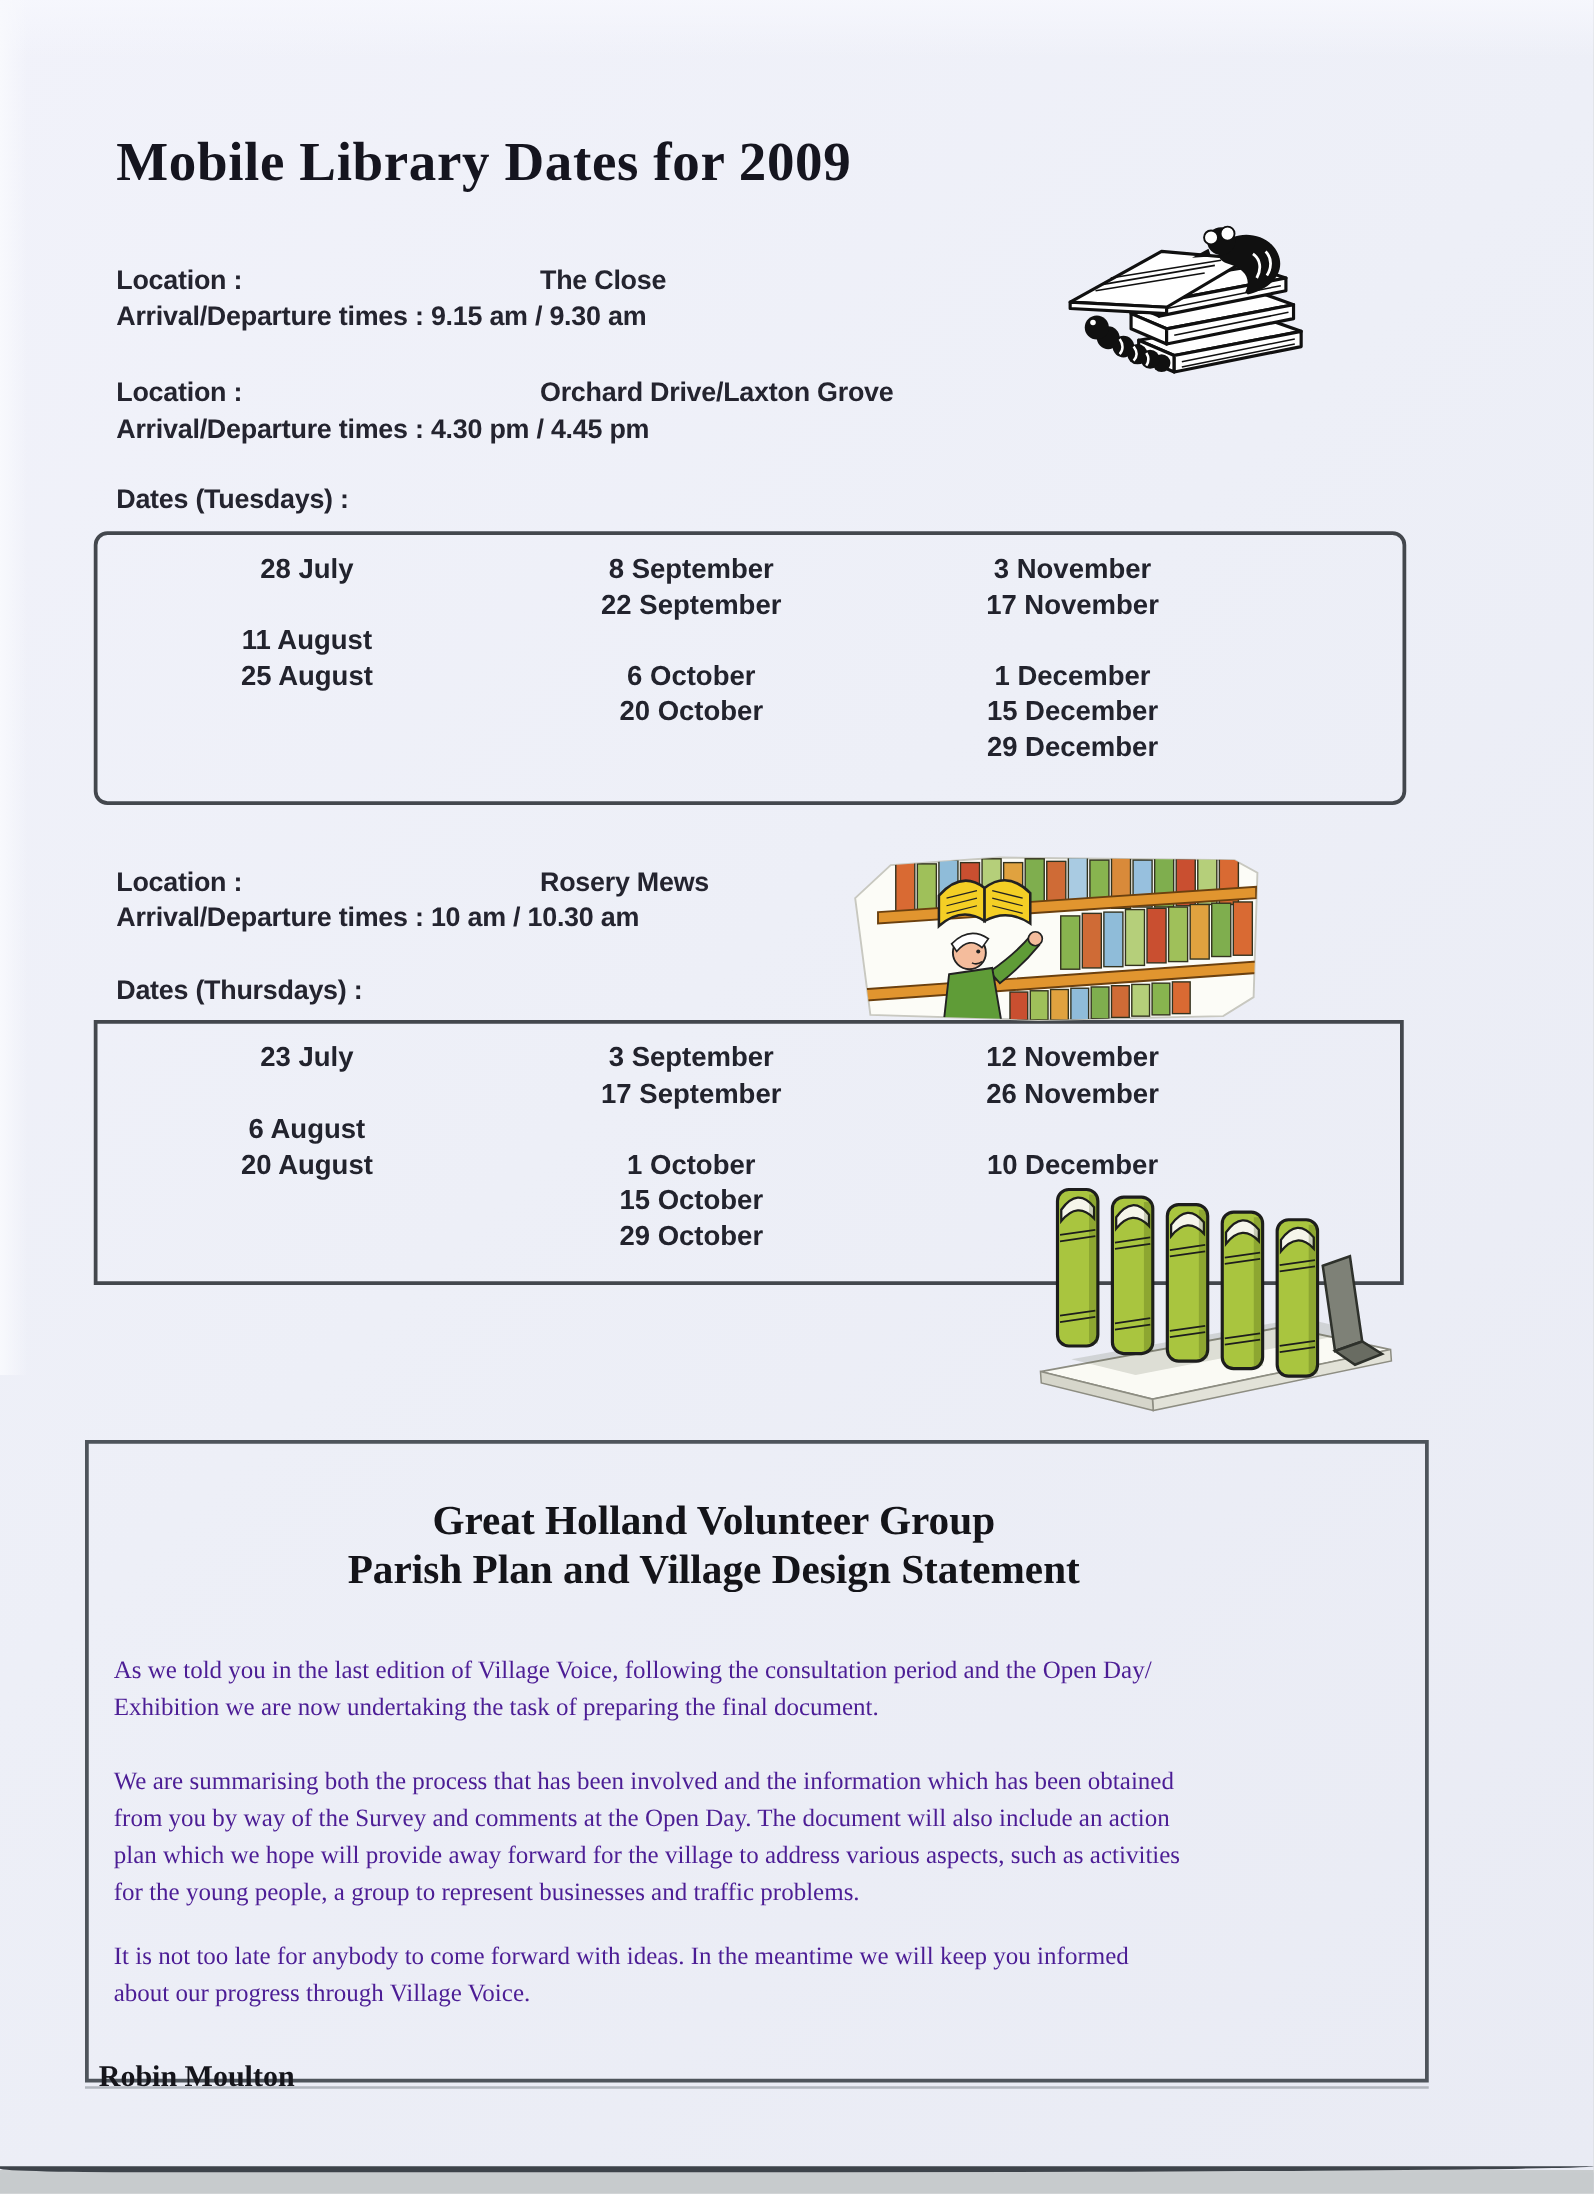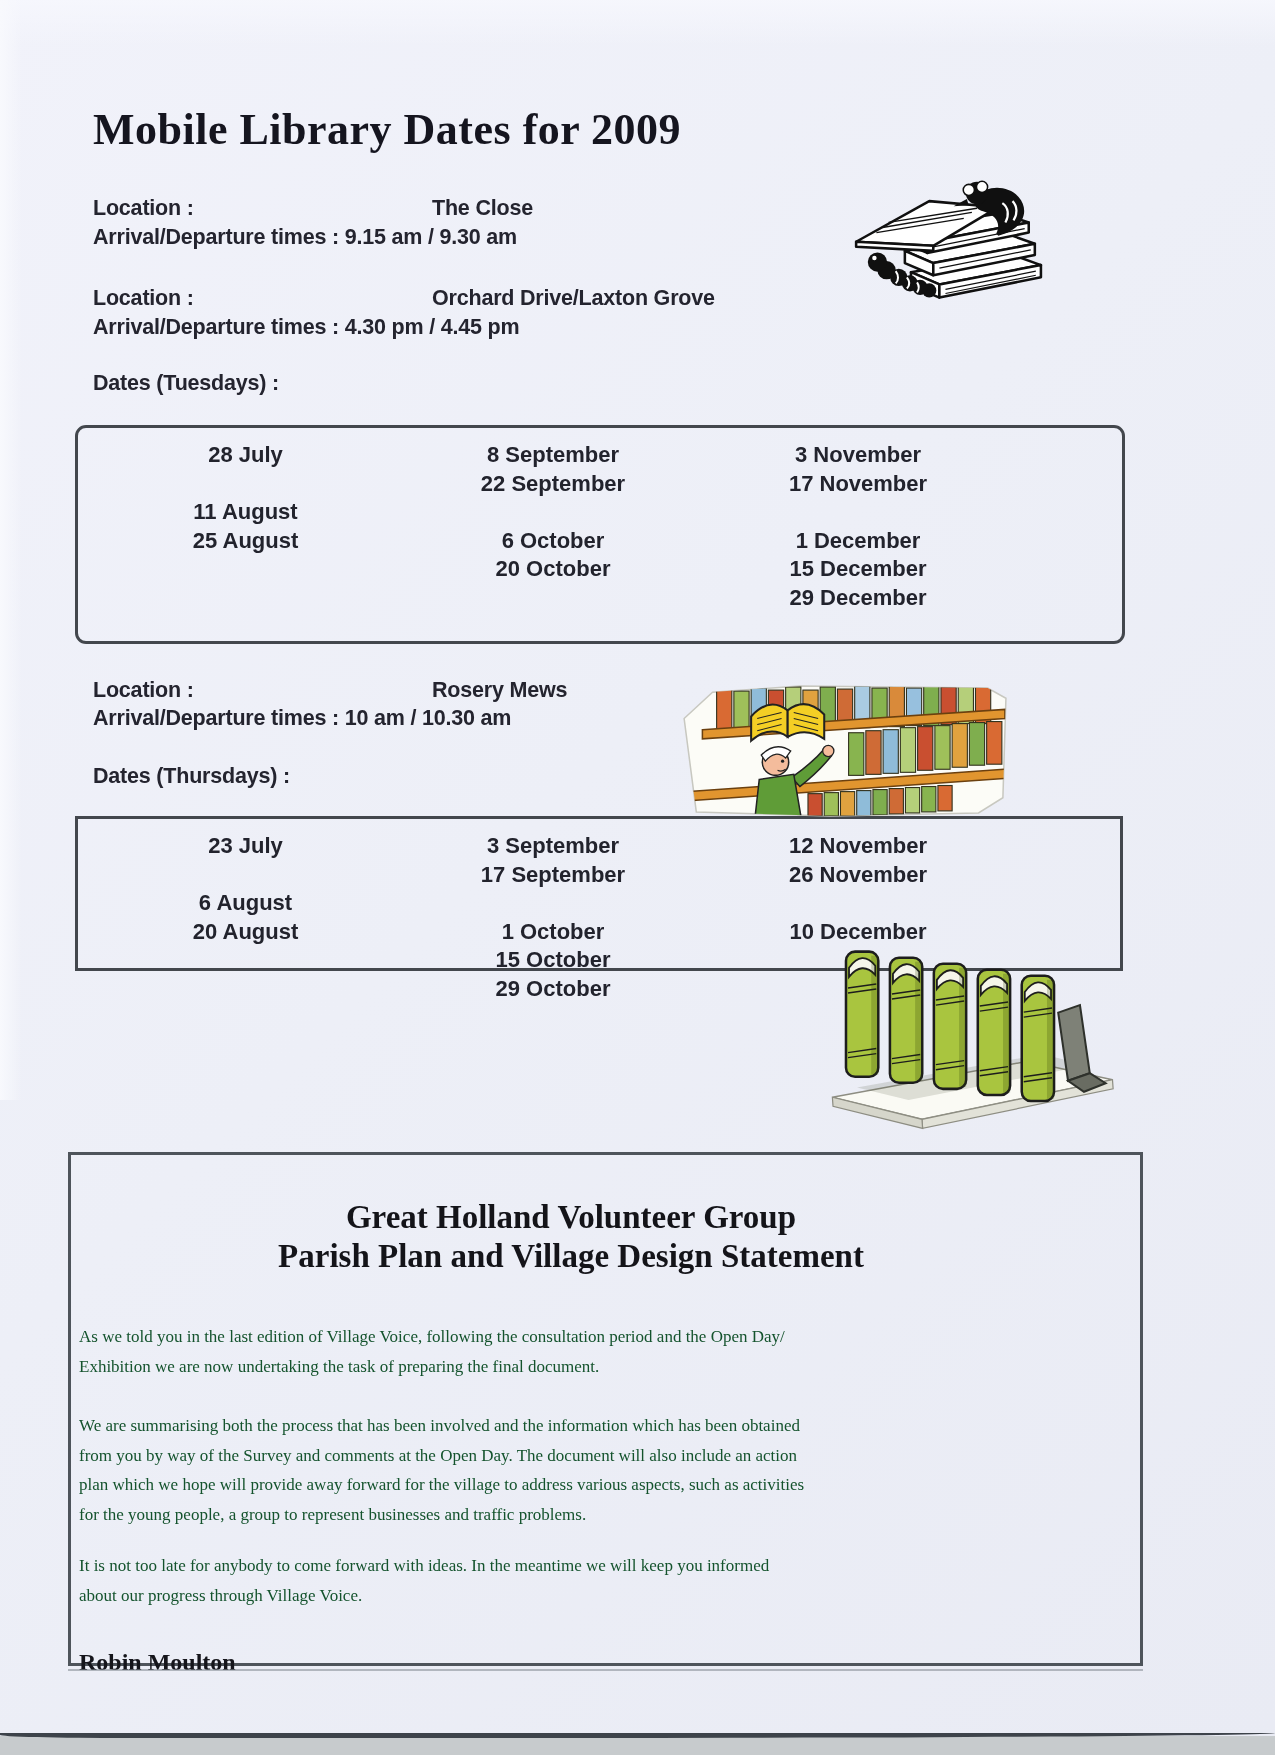--- a/index.html
+++ b/index.html
@@ -11,40 +11,40 @@
   .paper-left-light{position:absolute;left:0;top:0;width:22px;height:1100px;
          background:linear-gradient(90deg,#f8f9fd,rgba(248,249,253,0));}
   .paper-bottom-edge{position:absolute;left:0;top:1733px;width:1275px;height:5px;background:#3d434a;
          border-radius:0 0 60% 10%/0 0 100% 60%;box-shadow:0 -8px 10px -5px rgba(120,126,138,.35);}
   .scanner-bed{position:absolute;left:0;top:1738px;width:1275px;height:17px;background:#c7cbcd;}
 
   .title{position:absolute;left:93px;top:104px;font-family:"Liberation Serif",serif;
          font-weight:bold;font-size:44px;color:#15151f;letter-spacing:.5px;white-space:nowrap;}
 
   .sans-line{position:absolute;left:93px;font-size:21.5px;font-weight:700;color:#24242f;
-         letter-spacing:-.2px;white-space:nowrap;width:1000px;}
+         letter-spacing:-.2px;white-space:nowrap;width:1000px;margin-top:16px;}
   .loc-value{position:absolute;left:339px;top:0;white-space:nowrap;}
 
   .date-table{position:absolute;left:75px;border:3px solid #43474d;box-sizing:border-box;}
   .t1{top:425px;width:1050px;height:219px;border-radius:11px;}
-  .t2{top:816px;width:1048px;height:155px;}
+  .t2{top:816px;width:1048px;height:212px;}
   .date-grid{display:grid;grid-template-columns:335px 280px 330px;grid-auto-rows:28.6px;padding-top:13px;}
   .cell{font-size:22px;font-weight:700;color:#22232d;text-align:center;line-height:28.6px;white-space:nowrap;}
 
   .illustration{position:absolute;}
 
   .notice-box{position:absolute;left:68px;top:1152px;width:1075px;height:514px;
          border:3px solid #4e545b;box-sizing:border-box;}
   .notice-box::after{content:"";position:absolute;left:-3px;right:-3px;top:calc(100% + 6px);height:2px;
          background:rgba(130,136,143,.55);}
   .notice-heading{position:absolute;left:0;width:1000px;text-align:center;
          font-family:"Liberation Serif",serif;font-weight:bold;font-size:33px;color:#141419;white-space:nowrap;}
   .h1{top:44px;} .h2{top:83px;}
-  .notice-par{position:absolute;left:8px;font-family:"Liberation Serif",serif;font-size:17px;
-         color:#14532d;line-height:29.5px;}
+  .notice-par{position:absolute;left:20px;font-family:"Liberation Serif",serif;font-size:20px;
+         color:#4c1d95;line-height:29.5px;}
   .notice-par div{white-space:nowrap;}
   .p1{top:167px;} .p2{top:256px;} .p3{top:396px;}
   .signature{position:absolute;left:8px;top:494px;font-family:"Liberation Serif",serif;
          font-weight:bold;font-size:24px;color:#15151b;white-space:nowrap;}
 </style>
 </head>
 <body>
 
 <div class="page">
   <div class="paper"></div>

